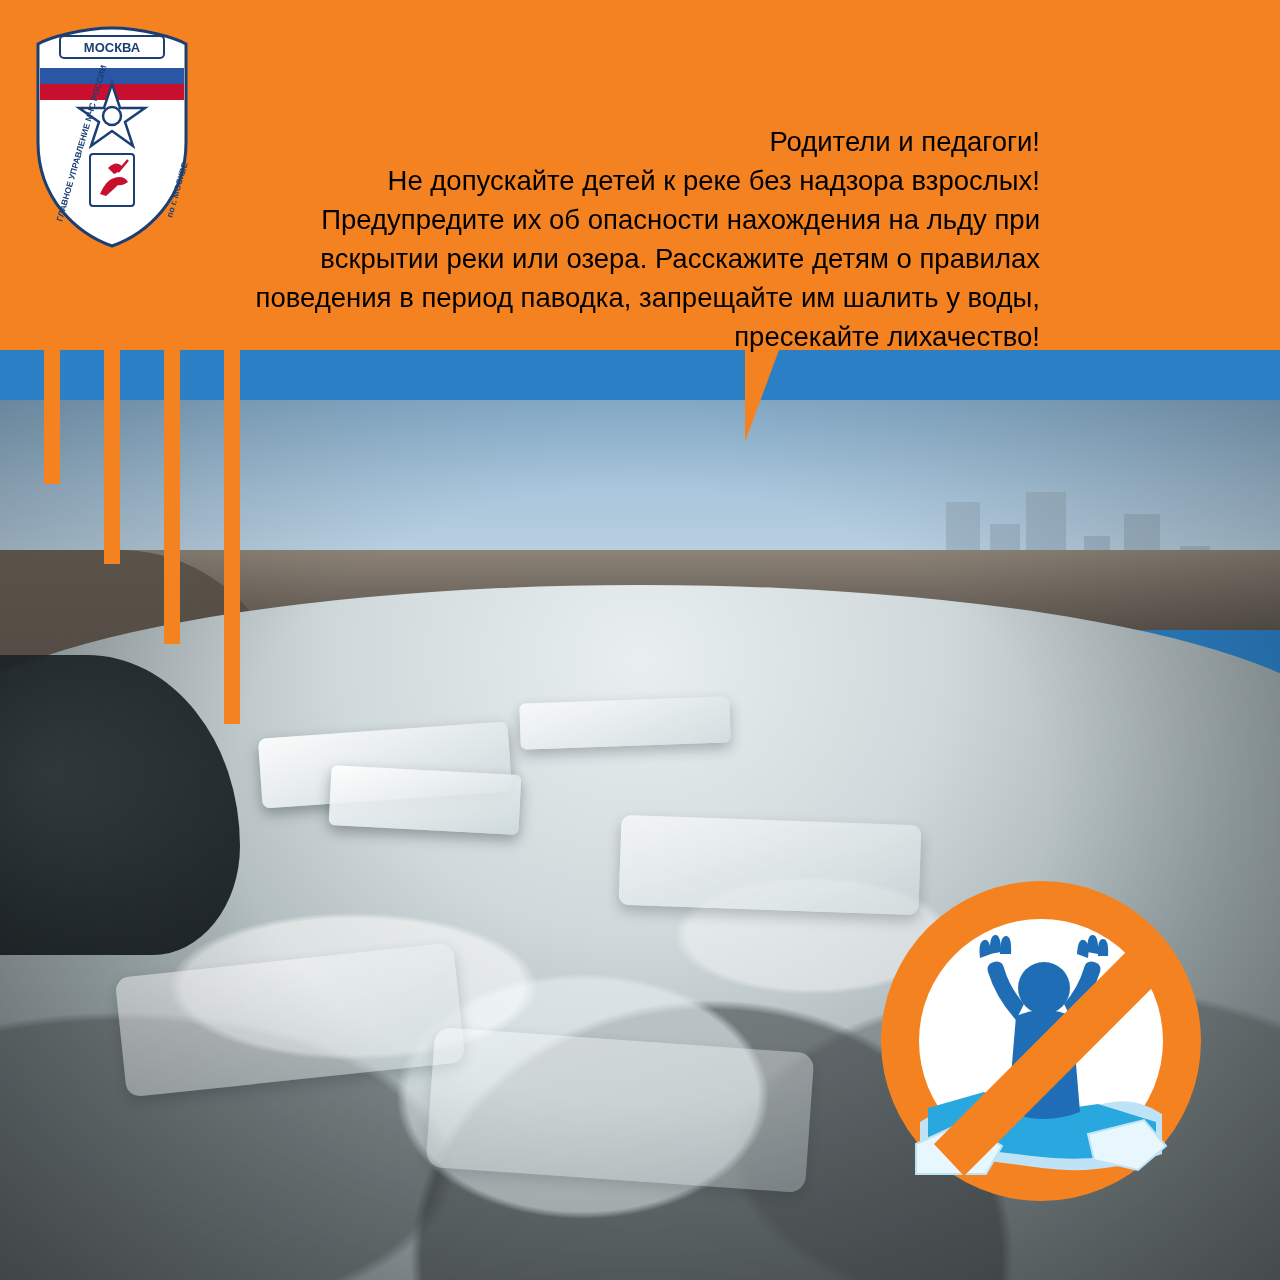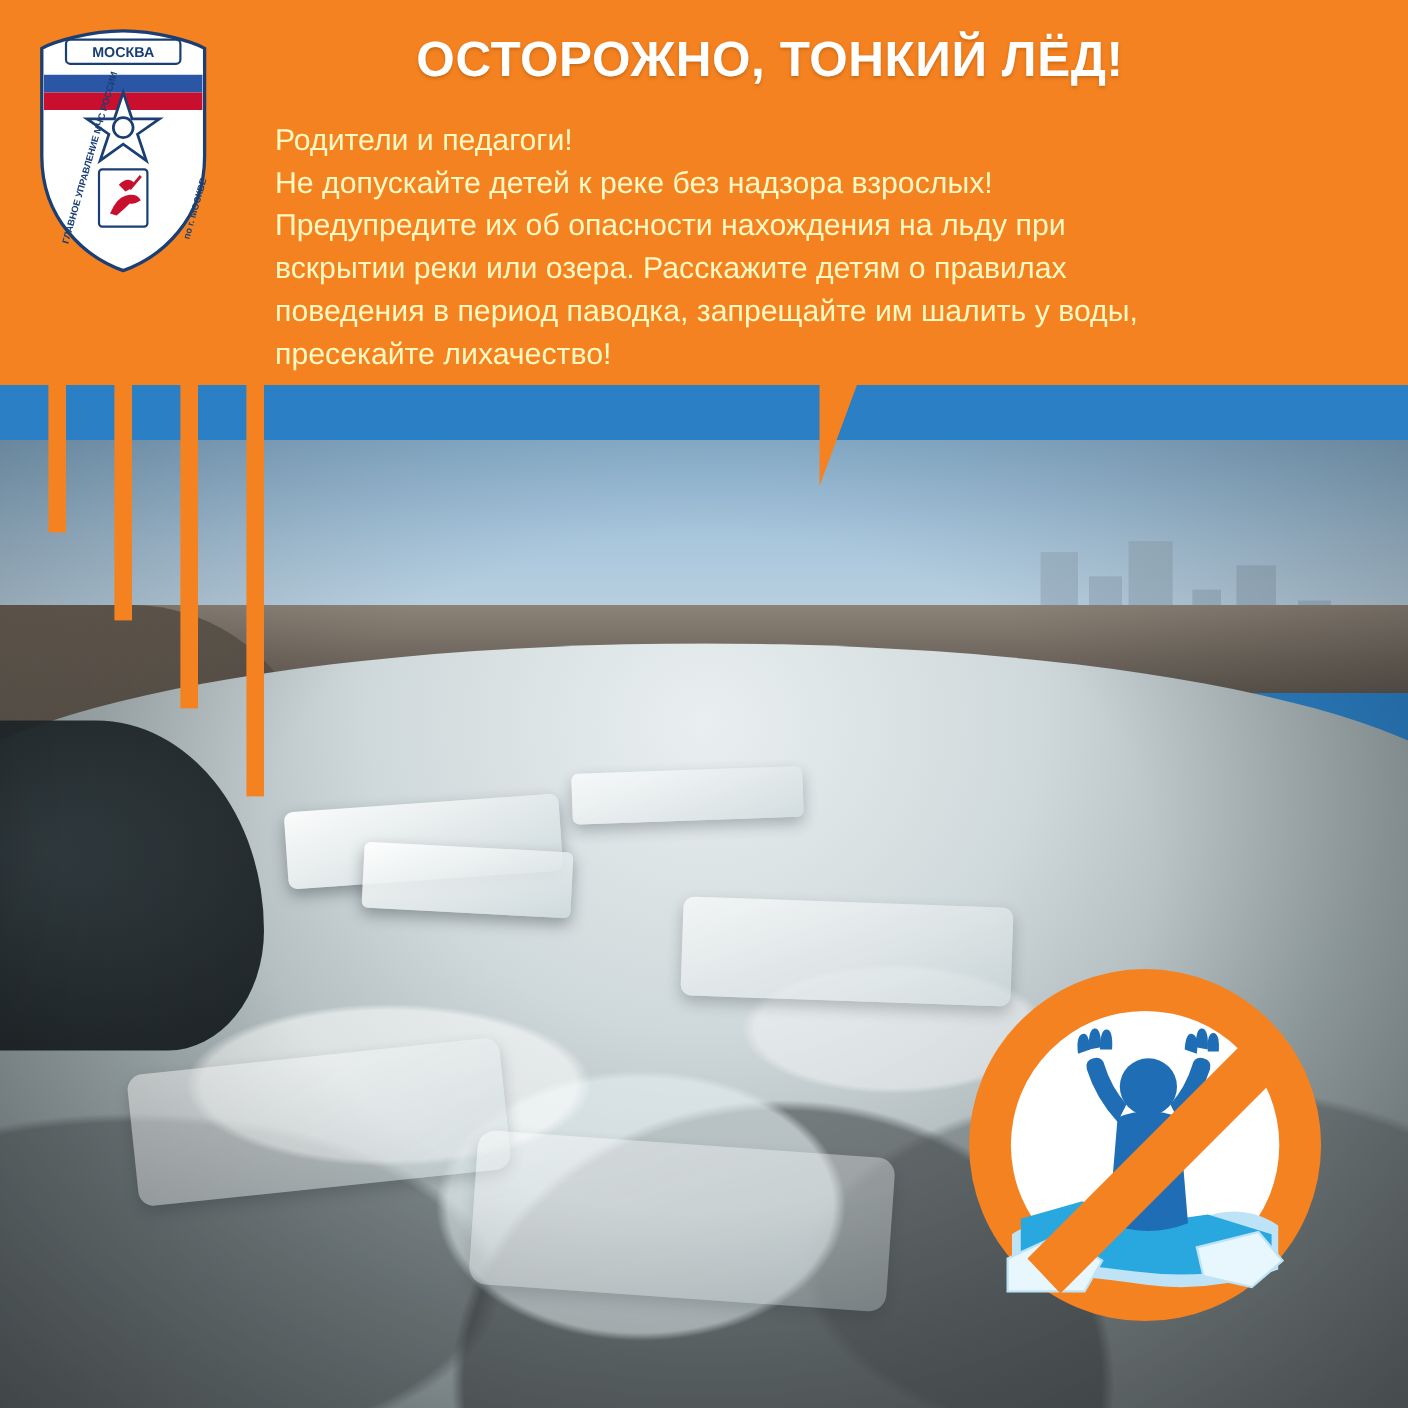--- a/index.html
+++ b/index.html
@@ -108,23 +108,23 @@
 
   
   .title {
     position:absolute; left:200px; top:28px; width:1000px;
     text-align:center;
     color:#ffffff;
     font-size:45px; font-weight:bold; letter-spacing:.5px;
     text-shadow:0 2px 3px rgba(120,60,0,.35);
   }
   .body-text {
-    position:absolute; left:250px; top:107px; width:790px;
-    text-align:left;
-    color:#fef9c3;
+    position:absolute; left:250px; top:122px; width:790px;
+    text-align:right;
+    color:#000000;
     font-size:27.5px; line-height:39px;
   }
 
   
   .emblem { position:absolute; left:22px; top:22px; width:180px; height:230px; }
   .emblem svg { width:180px; height:230px; display:block; }
 
   
   .sign { position:absolute; left:876px; top:876px; width:330px; height:330px; }
   .sign svg { width:330px; height:330px; display:block; }
@@ -172,21 +172,20 @@
     <div class="stripe" style="left:-16px; top:-16px; width:1100px; height:420px;"></div>
     <div class="stripe" style="left:44px;  top:-16px; width:420px;  height:500px;"></div>
     <div class="stripe" style="left:104px; top:-16px; width:330px;  height:580px;"></div>
     <div class="stripe" style="left:164px; top:-16px; width:250px;  height:660px;"></div>
     <div class="stripe" style="left:224px; top:-16px; width:170px;  height:740px;"></div>
   </div>
 
   <div class="banner"></div>
   <div class="banner-tail"></div>
 
-  <div class="title">ОСТОРОЖНО, ТОНКИЙ ЛЁД!</div>
 
   <div class="body-text" style="white-space:pre-line;">Родители и педагоги!
 Не допускайте детей к реке без надзора взрослых! Предупредите их об опасности нахождения на льду при вскрытии реки или озера. Расскажите детям о правилах поведения в период паводка, запрещайте им шалить у воды, пресекайте лихачество!</div>
 
   <div class="emblem">
     <svg viewBox="0 0 180 230" xmlns="http://www.w3.org/2000/svg">
 
       <path d="M90 6 C60 6 26 16 16 22 L16 120 C16 178 56 212 90 224 C124 212 164 178 164 120 L164 22 C154 16 120 6 90 6 Z" fill="#ffffff" stroke="#1b3f73" stroke-width="3"></path>
 
       <path d="M18 26 L162 26 L162 46 L18 46 Z" fill="#ffffff"></path>

